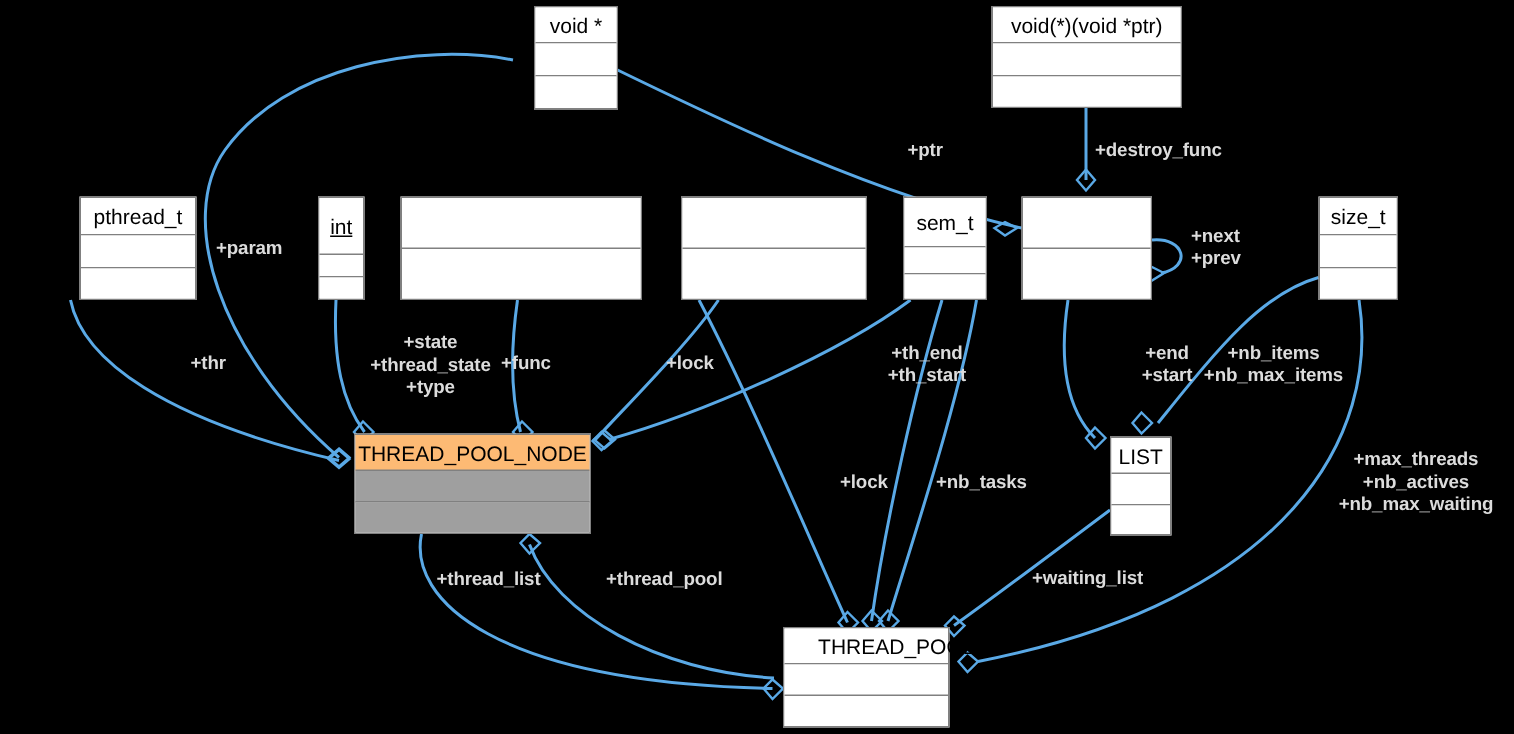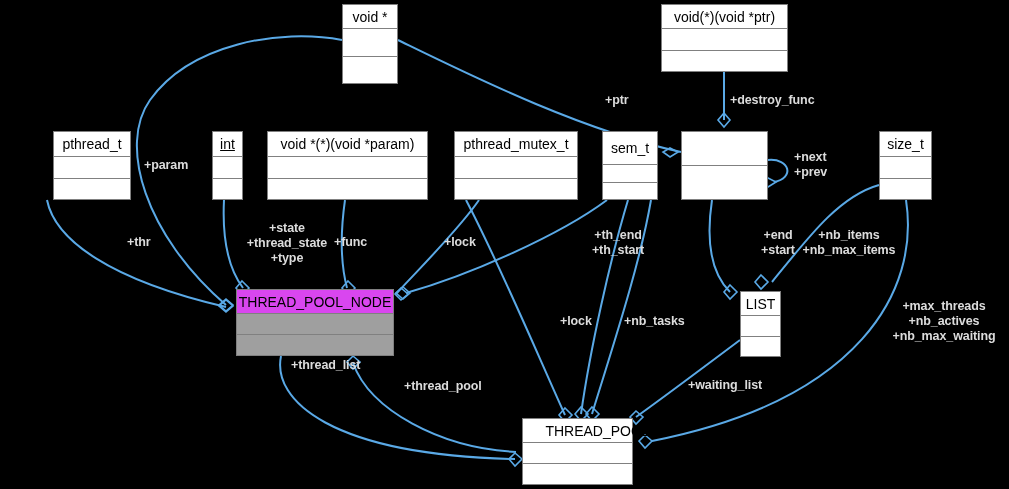--- a/index.html
+++ b/index.html
@@ -41,21 +41,21 @@
     align-items: center;
     justify-content: center;
     color: #000000;
     font-size: 14px;
     line-height: 1;
     white-space: nowrap;
     letter-spacing: 0px;
   }
   .uml-class.highlight { border-color: #808080; }
   .uml-class.highlight .cell { background: #9f9f9f; }
-  .uml-class.highlight .title { background: #d946ef; color: #000000; }
+  .uml-class.highlight .title { background: #fdba74; color: #000000; }
   .edge-label {
     position: absolute;
     color: #dcdcdc;
     font-size: 12.5px;
     font-weight: bold;
     line-height: 15px;
     white-space: pre;
     text-align: center;
     z-index: 6;
     letter-spacing: -0.1px;
@@ -123,47 +123,45 @@
       <polygon points="565,408 572,415 565,422 559,415"></polygon>
       <polygon points="581,407 588,414 581,421 575,414"></polygon>
       <polygon points="592,407 599,414 592,421 586,414"></polygon>
       <polygon points="636,411 643,417 636,424 630,417"></polygon>
       <polygon points="645,435 652,441 645,448 639,441"></polygon>
       <polygon points="515,453 522,459 515,466 509,459"></polygon>
     </g>
   </svg>
 
   <div id="classes-container">
-      <div class="uml-class" style="left: 342px; top: 4px; width: 56px; height: 80px;">
+      <div class="uml-class" style="left: 356px; top: 4px; width: 56px; height: 69px;">
         <div class="cell title" style="height: 24px;">void *</div>
         <div class="cell" style="flex: 1 1 0%;"></div>
         <div class="cell last" style="flex: 1 1 0%;"></div>
       </div>
       <div class="uml-class" style="left: 661px; top: 4px; width: 127px; height: 68px;">
         <div class="cell title" style="height: 24px;">void(*)(void *ptr)</div>
         <div class="cell" style="flex: 1 1 0%;"></div>
         <div class="cell last" style="flex: 1 1 0%;"></div>
       </div>
       <div class="uml-class" style="left: 5px; top: 131px; width: 78px; height: 69px; margin-left: 48px;">
         <div class="cell title" style="height: 25px;">pthread_t</div>
         <div class="cell" style="flex: 1 1 0%;"></div>
         <div class="cell last" style="flex: 1 1 0%;"></div>
       </div>
       <div class="uml-class" style="left: 212px; top: 131px; width: 31px; height: 69px;">
-        <div class="cell title" style="height: 25px; text-decoration: underline;">int</div>
+        <div class="cell title" style="height: 38px; text-decoration: underline;">int</div>
         <div class="cell" style="flex: 1 1 0%;"></div>
         <div class="cell last" style="flex: 1 1 0%;"></div>
       </div>
       <div class="uml-class" style="left: 267px; top: 131px; width: 161px; height: 69px;">
-        <div class="cell title" style="height: 25px;">void *(*)(void *param)</div>
         <div class="cell" style="flex: 1 1 0%;"></div>
         <div class="cell last" style="flex: 1 1 0%;"></div>
       </div>
       <div class="uml-class" style="left: 454px; top: 131px; width: 124px; height: 69px;">
-        <div class="cell title" style="height: 25px;">pthread_mutex_t</div>
         <div class="cell" style="flex: 1 1 0%;"></div>
         <div class="cell last" style="flex: 1 1 0%;"></div>
       </div>
       <div class="uml-class" style="left: 602px; top: 131px; width: 56px; height: 69px;">
         <div class="cell title" style="height: 33px;">sem_t</div>
         <div class="cell" style="flex: 1 1 0%;"></div>
         <div class="cell last" style="flex: 1 1 0%;"></div>
       </div>
       <div class="uml-class" style="left: 681px; top: 131px; width: 87px; height: 69px;">
         <div class="cell" style="flex: 1 1 0%;"></div>
@@ -207,18 +205,18 @@
 +th_start</div>
       <div class="edge-label" style="left: 718px; top: 228px; width: 120px;">+end
 +start</div>
       <div class="edge-label" style="left: 789px; top: 228px; width: 120px;">+nb_items
 +nb_max_items</div>
       <div class="edge-label" style="left: 884px; top: 299px; width: 120px;">+max_threads
 +nb_actives
 +nb_max_waiting</div>
       <div class="edge-label left" style="left: 560px; top: 314px;">+lock</div>
       <div class="edge-label left" style="left: 624px; top: 314px;">+nb_tasks</div>
-      <div class="edge-label left" style="left: 291px; top: 358px;">+thread_list</div>
+      <div class="edge-label left" style="left: 291px; top: 379px;">+thread_list</div>
       <div class="edge-label left" style="left: 404px; top: 379px;">+thread_pool</div>
       <div class="edge-label left" style="left: 688px; top: 378px;">+waiting_list</div>
     </div>
 
 </div>
 
 </body></html>

